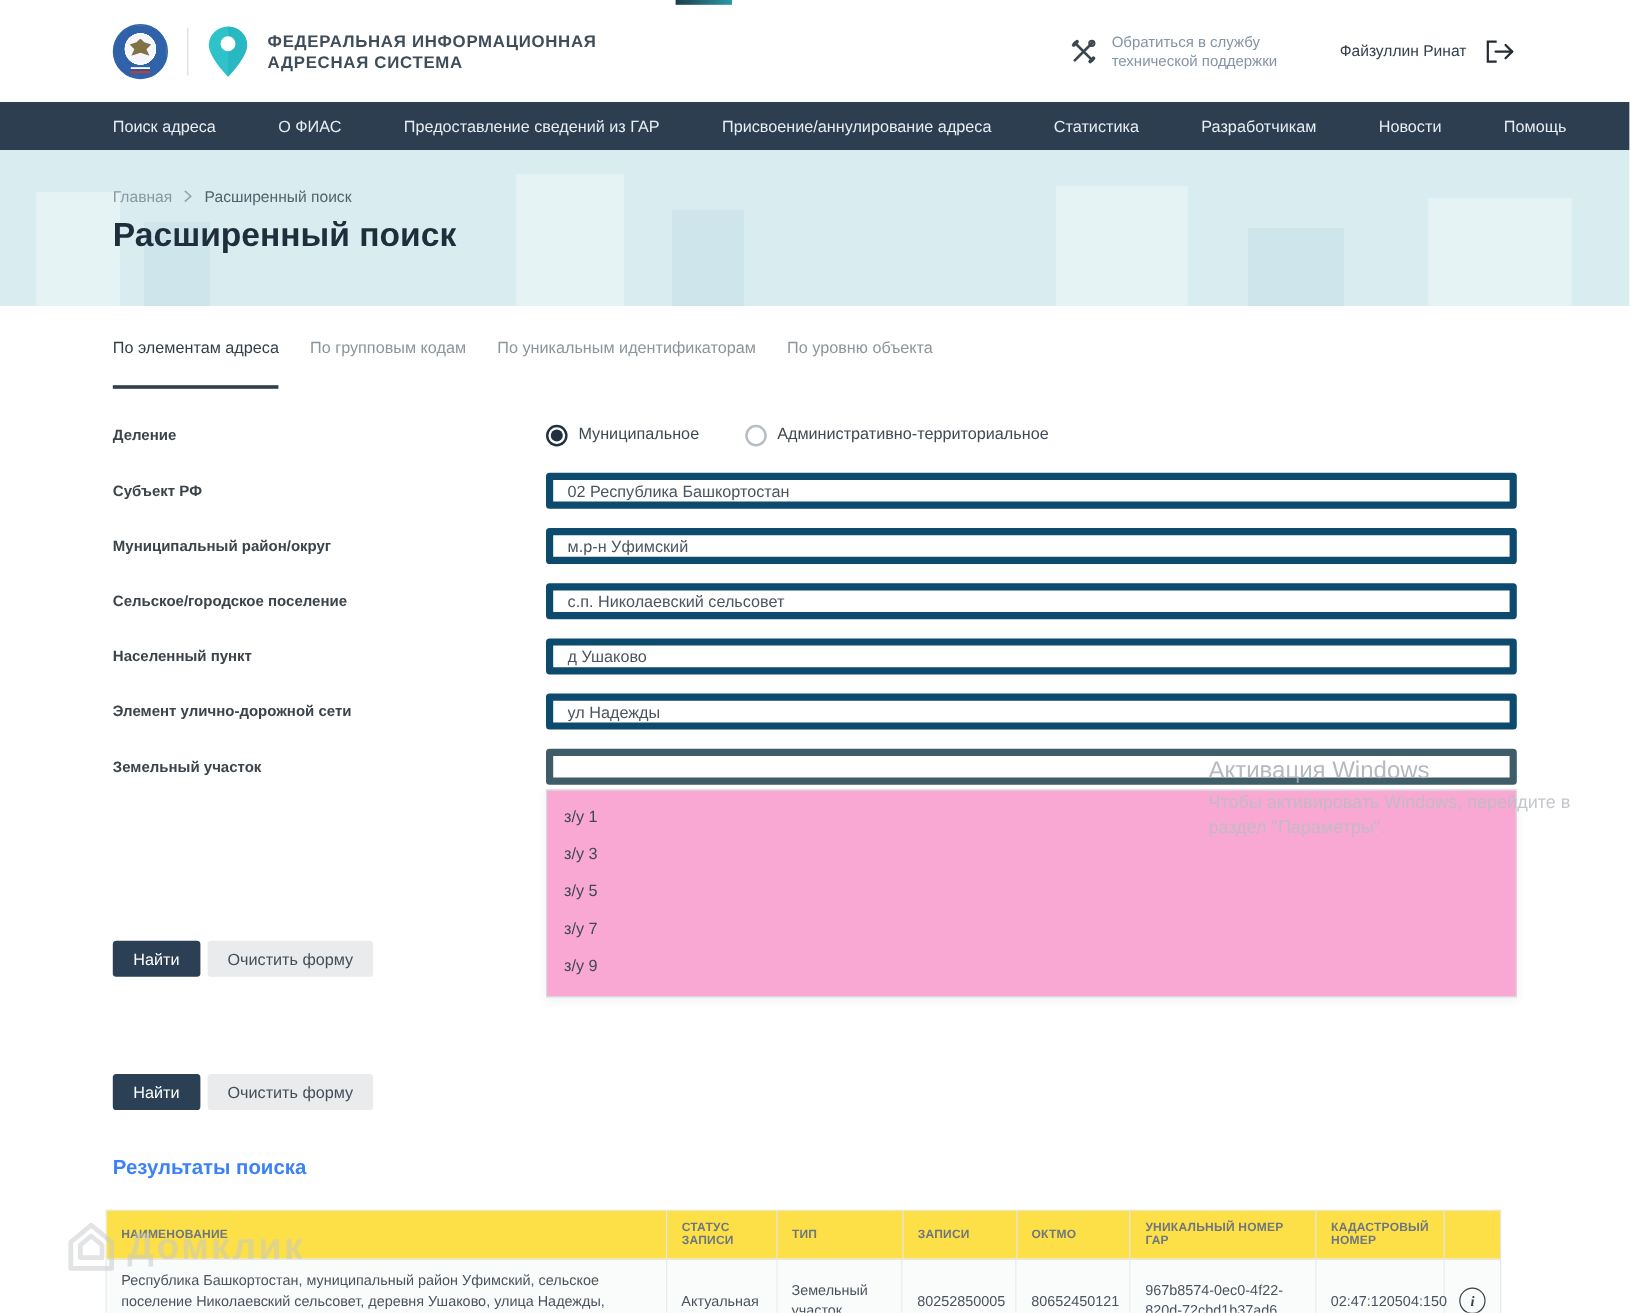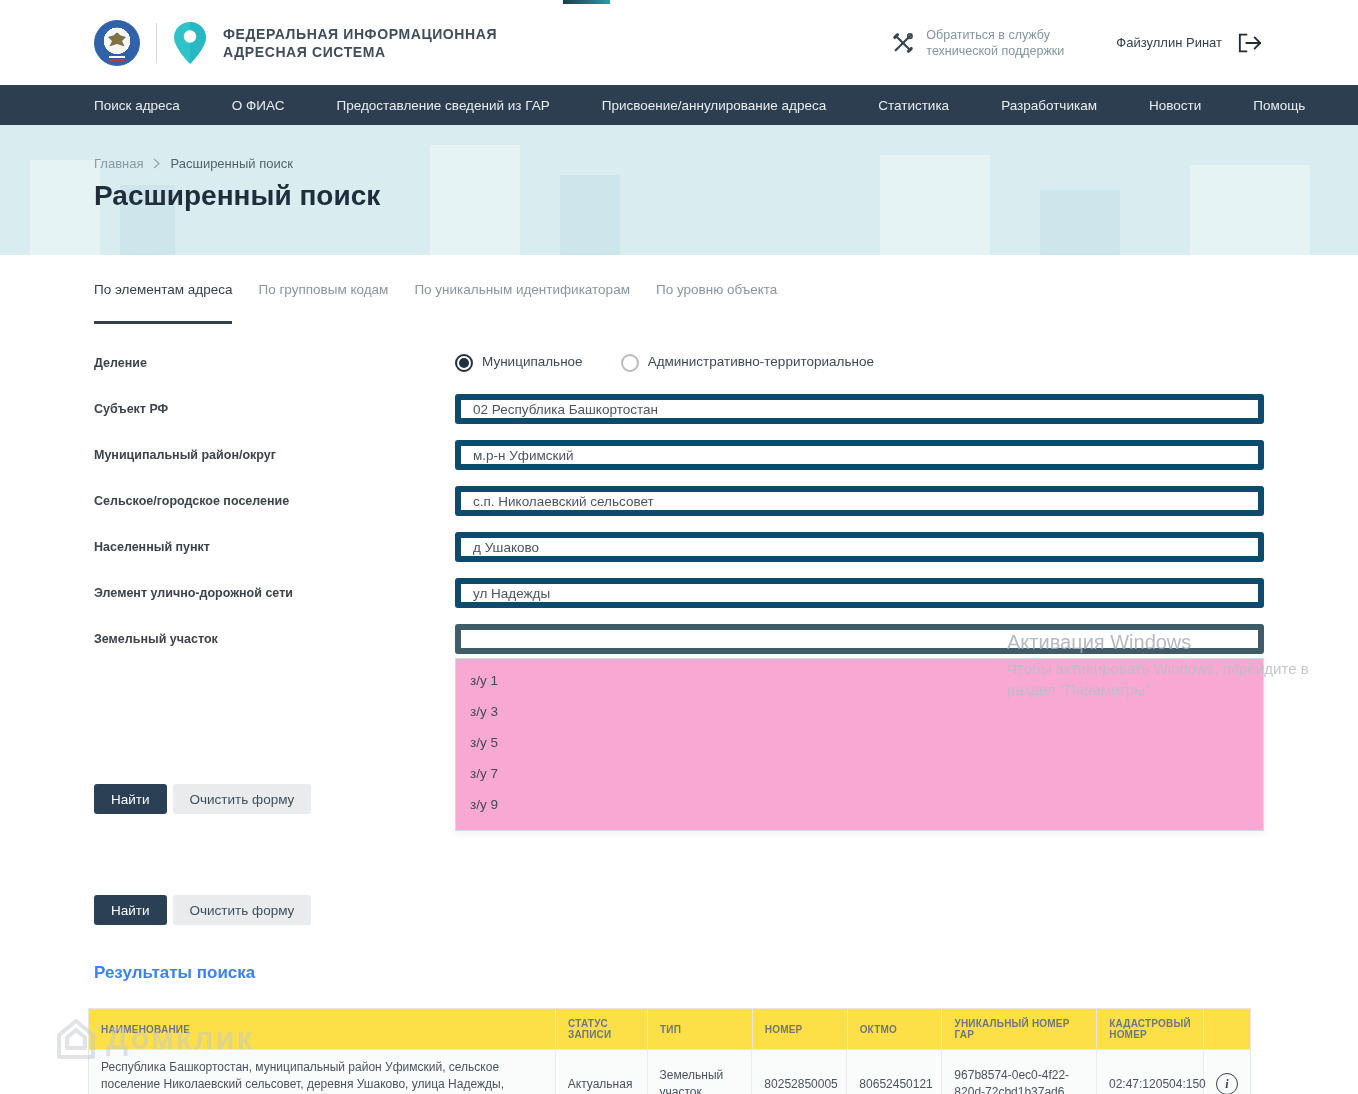--- a/index.html
+++ b/index.html
@@ -285,21 +285,21 @@
 
   </div>
 
   <div class="results-title">Результаты поиска</div>
 
   <div class="table">
     <div class="thead">
       <div class="th c-name">НАИМЕНОВАНИЕ</div>
       <div class="th c-status">СТАТУС ЗАПИСИ</div>
       <div class="th c-type">ТИП</div>
-      <div class="th c-okato">НОМЕР</div>
+      <div class="th c-okato">ЗАПИСИ</div>
       <div class="th c-oktmo">ОКТМО</div>
       <div class="th c-gar">УНИКАЛЬНЫЙ НОМЕР ГАР</div>
       <div class="th c-cad">КАДАСТРОВЫЙ НОМЕР</div>
       <div class="th c-ico"></div>
     </div>
     <div class="trow">
       <div class="td c-name">Республика Башкортостан, муниципальный район Уфимский, сельское поселение Николаевский сельсовет, деревня Ушаково, улица Надежды, земельный участок 5</div>
       <div class="td c-status">Актуальная</div>
       <div class="td c-type">Земельный участок</div>
       <div class="td c-okato">80252850005</div>

